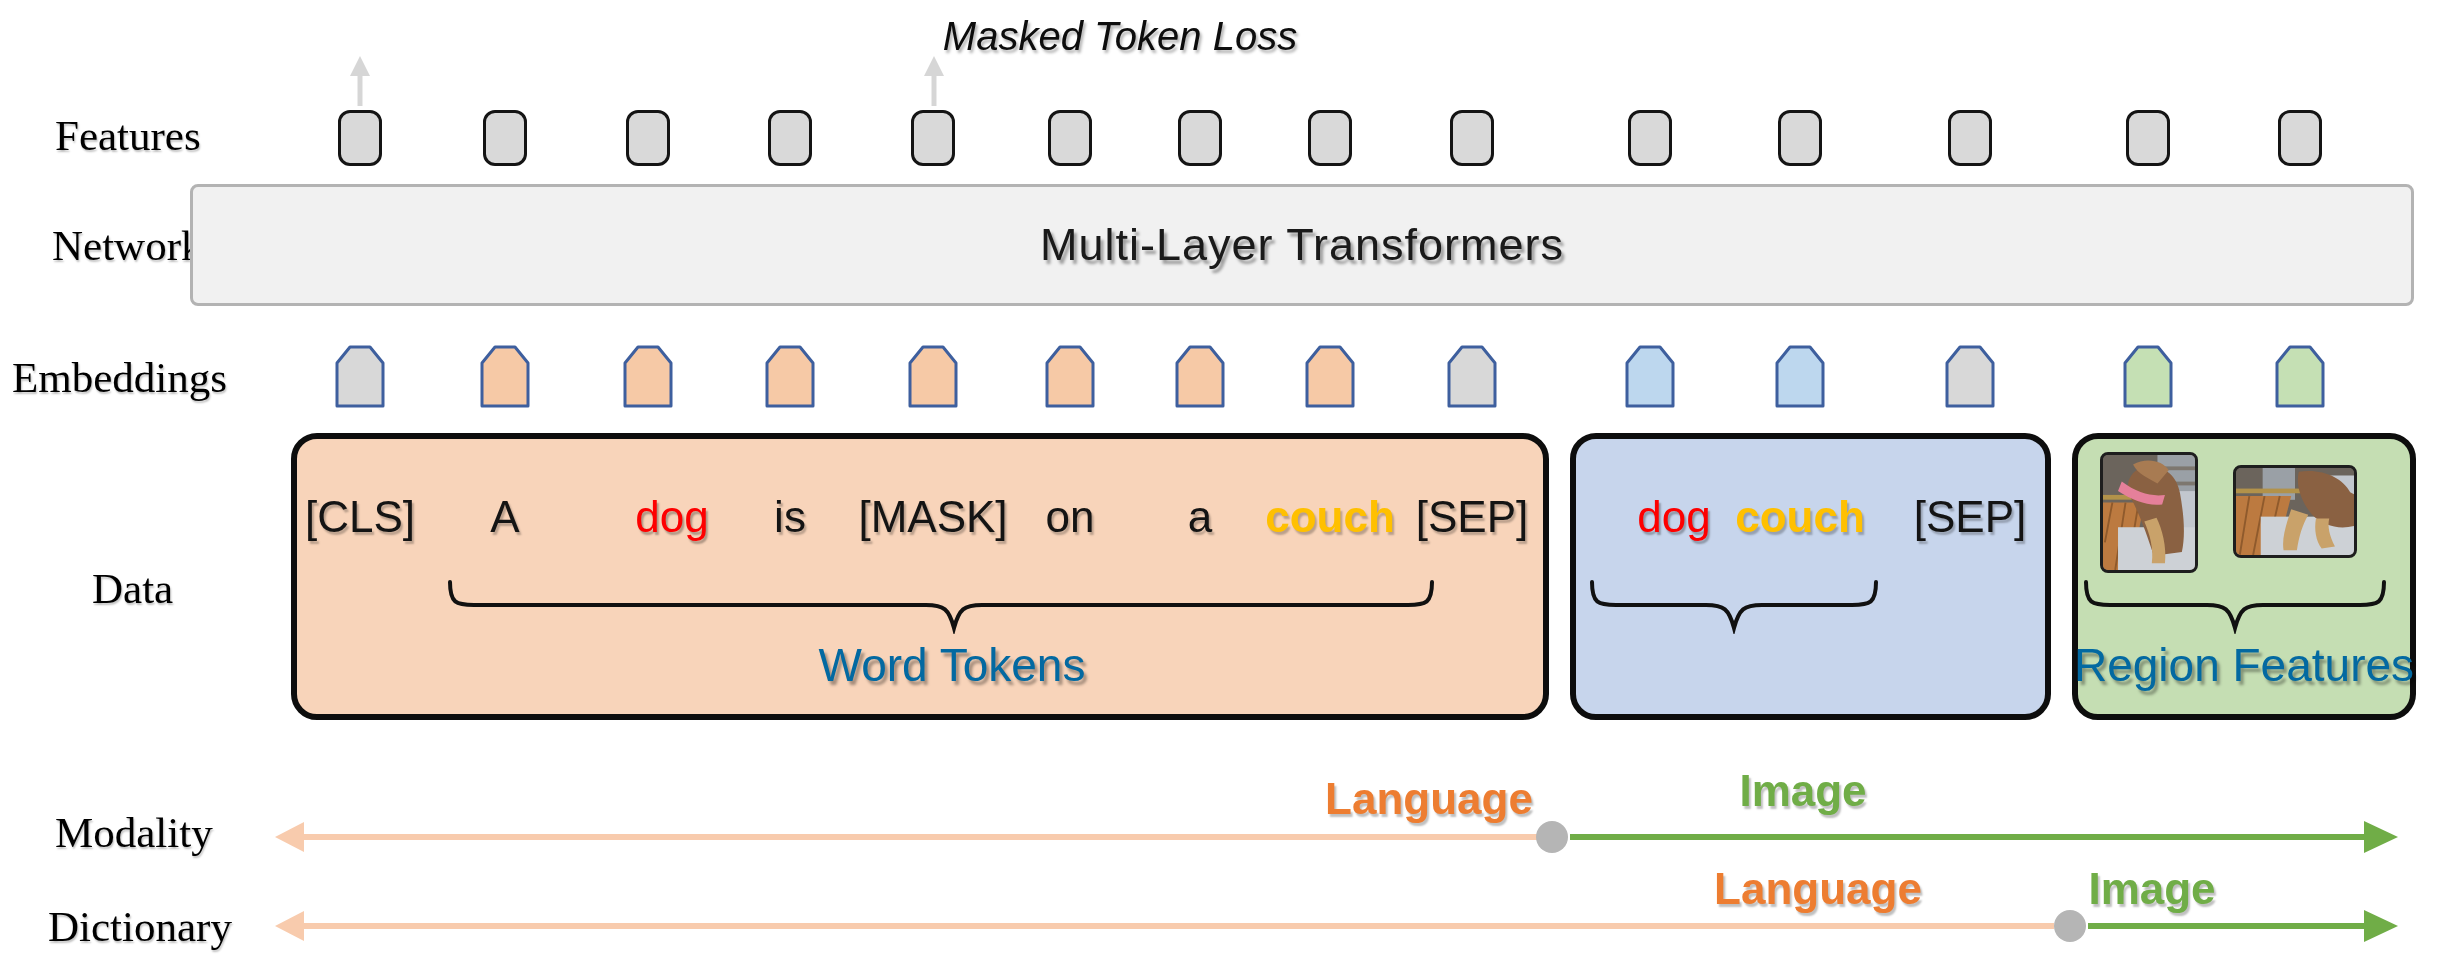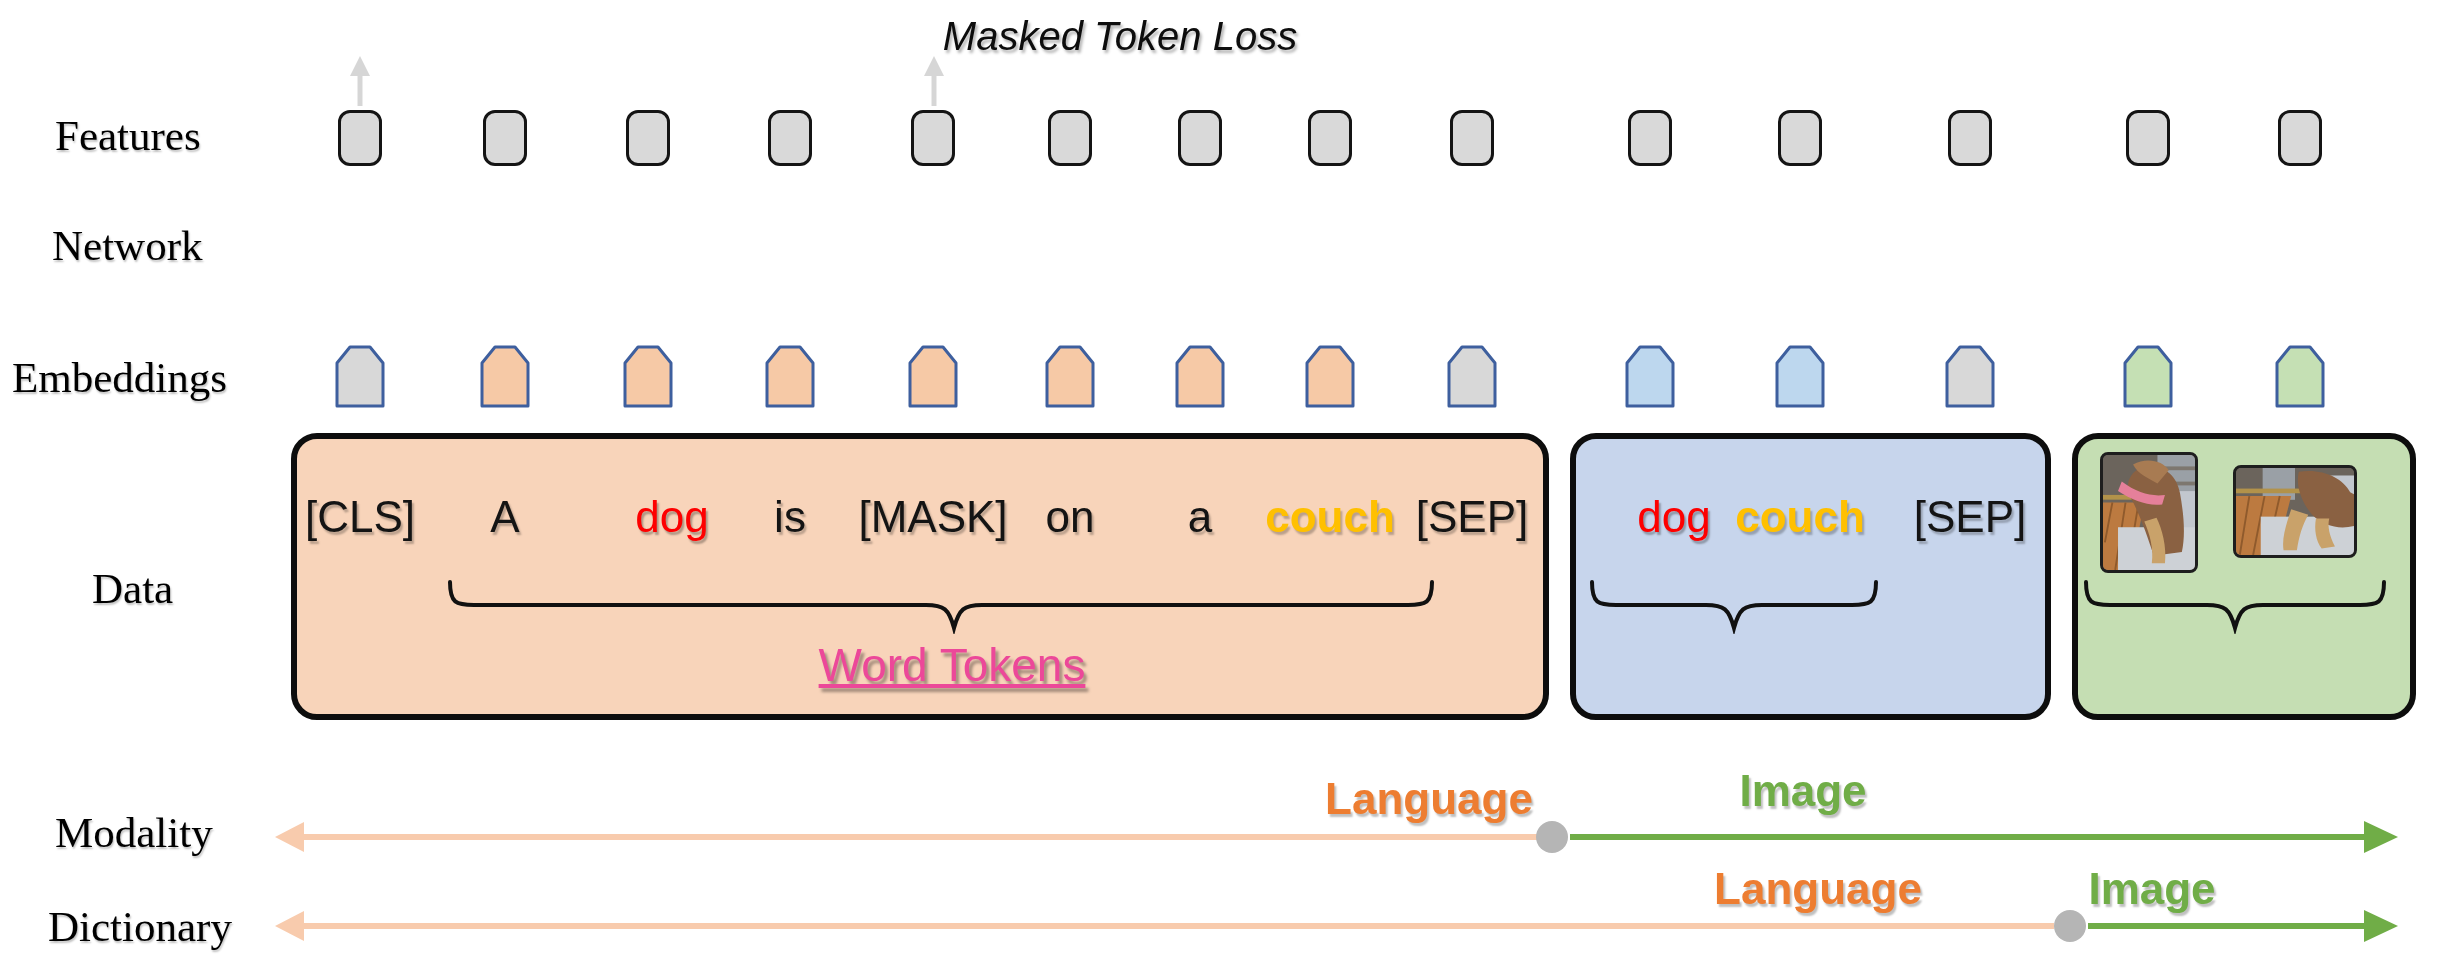--- a/index.html
+++ b/index.html
@@ -47,22 +47,22 @@
   
   .token{
     position:absolute; top:492px; transform:translateX(-50%); font-size:44px; color:#141414;
     white-space:nowrap; text-shadow:2px 3px 2px rgba(0,0,0,.25);
   }
   .token.red{color:var(--token-red); font-weight:normal; text-shadow:2px 3px 2px rgba(0,0,0,.30);margin-left:24px;}
   .token.gold{color:var(--token-gold); font-weight:bold; text-shadow:2px 3px 2px rgba(0,0,0,.25);}
   
   .brace{position:absolute; top:578px;}
   .group-label{
-    position:absolute; top:638px; transform:translateX(-50%); font-size:46px; color:#ec4899;
-    text-shadow:3px 4px 3px rgba(0,0,0,.35); white-space:nowrap;text-decoration:underline;
+    position:absolute; top:638px; transform:translateX(-50%); font-size:46px; color:#0369a1;
+    text-shadow:3px 4px 3px rgba(0,0,0,.35); white-space:nowrap;
   }
   
   .region-photo{
     position:absolute; border:3px solid #1e1e1e; border-radius:8px; overflow:hidden;
     box-sizing:border-box; background:#6b645c;
   }
   .region-photo svg{display:block;}
   
   .axis-svg{position:absolute; left:258px; width:2152px; height:42px;}
   .axis-label{
@@ -105,20 +105,23 @@
       <div class="feature-box" style="left: 1200px;"></div>
       <div class="feature-box" style="left: 1330px;"></div>
       <div class="feature-box" style="left: 1472px;"></div>
       <div class="feature-box" style="left: 1650px;"></div>
       <div class="feature-box" style="left: 1800px;"></div>
       <div class="feature-box" style="left: 1970px;"></div>
       <div class="feature-box" style="left: 2148px;"></div>
       <div class="feature-box" style="left: 2300px;"></div>
     </div>
 
+  <div class="network-box">
+    <div class="network-label">Multi-Layer Transformers</div>
+  </div>
 
   <div id="embeddings-row">
       <svg class="emb" width="50" height="64" viewBox="0 0 50 64" style="left: 360px;">
         <path d="M2 18 L15 2 H35 L48 18 V61 H2 Z" fill="var(--emb-gray)" stroke="var(--emb-border)" stroke-width="3" stroke-linejoin="round"></path>
       </svg>
       <svg class="emb" width="50" height="64" viewBox="0 0 50 64" style="left: 505px;">
         <path d="M2 18 L15 2 H35 L48 18 V61 H2 Z" fill="var(--emb-orange)" stroke="var(--emb-border)" stroke-width="3" stroke-linejoin="round"></path>
       </svg>
       <svg class="emb" width="50" height="64" viewBox="0 0 50 64" style="left: 648px;">
         <path d="M2 18 L15 2 H35 L48 18 V61 H2 Z" fill="var(--emb-orange)" stroke="var(--emb-border)" stroke-width="3" stroke-linejoin="round"></path>
@@ -215,20 +218,21 @@
       </svg>
       <svg class="brace" width="292" height="56" viewBox="-4 0 292 56" style="left: 1588px;">
         <path d="M0,4 C0,25 6,27 24,27 L114,27 C132,27 137,31 142,50 C147,31 152,27 170,27 L260,27 C278,27 284,25 284,4" fill="none" stroke="#111" stroke-width="4" stroke-linecap="round"></path>
       </svg>
       <svg class="brace" width="306" height="56" viewBox="-4 0 306 56" style="left: 2082px;">
         <path d="M0,4 C0,25 6,27 24,27 L121,27 C139,27 144,31 149,50 C154,31 159,27 177,27 L274,27 C292,27 298,25 298,4" fill="none" stroke="#111" stroke-width="4" stroke-linecap="round"></path>
       </svg>
     </div>
 
   <div class="group-label" style="left:952px;">Word Tokens</div>
+  <div class="group-label" style="left:2244px;">Region Features</div>
 
   <div class="axis-label lang" style="left:1429px; top:774px;">Language</div>
   <div class="axis-label img" style="left:1803px; top:766px;">Image</div>
   <svg class="axis-svg" style="top:816px;" viewBox="0 0 2152 42">
     <polygon points="17,21 46,6 46,36" fill="var(--peach-line)"></polygon>
     <line x1="44" y1="21" x2="1280" y2="21" stroke="var(--peach-line)" stroke-width="6"></line>
     <circle cx="1294" cy="21" r="16" fill="var(--dot-gray)"></circle>
     <line x1="1312" y1="21" x2="2108" y2="21" stroke="var(--image-green)" stroke-width="6"></line>
     <polygon points="2140,21 2106,5 2106,37" fill="var(--image-green)"></polygon>
   </svg>

